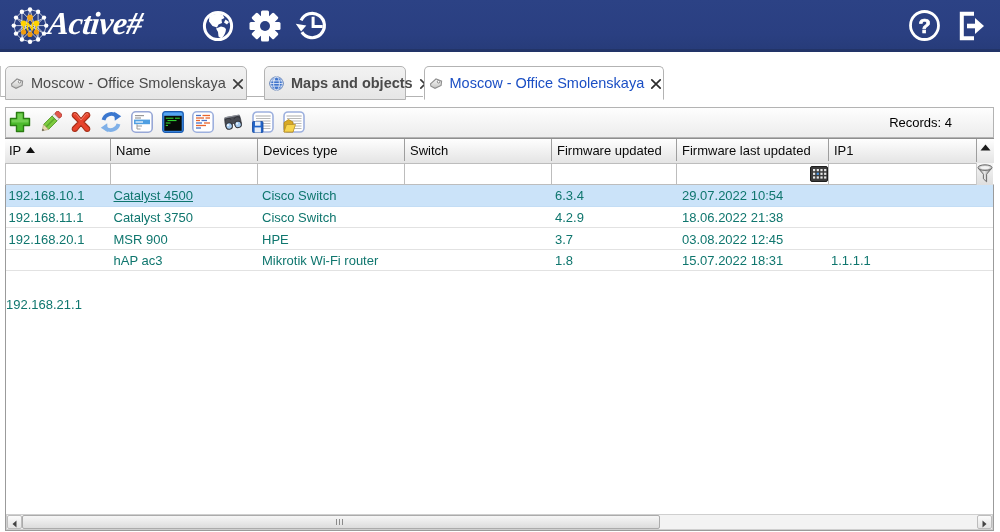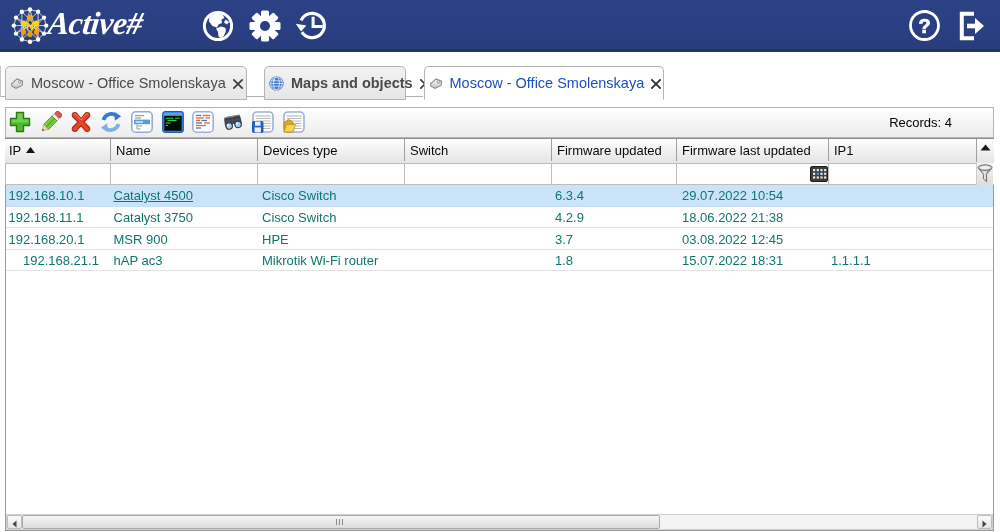--- a/index.html
+++ b/index.html
@@ -377,21 +377,21 @@
     <span style="left:676px;">18.06.2022 21:38</span>
   </div>
 <div class="row" id="r3">
     <span style="left:2.5px;">192.168.20.1</span>
     <span style="left:107.5px;">MSR 900</span>
     <span style="left:256px;">HPE</span>
     <span style="left:549px;">3.7</span>
     <span style="left:676px;">03.08.2022 12:45</span>
   </div>
 <div class="row" id="r4">
-    <span style="left:17px;">192.168.21.1</span>
+    <span style="left:0;margin-top:44px;">192.168.21.1</span>
     <span style="left:107.5px;">hAP ac3</span>
     <span style="left:256px;">Mikrotik Wi-Fi router</span>
     <span style="left:549px;">1.8</span>
     <span style="left:676px;">15.07.2022 18:31</span>
     <span style="left:825px;">1.1.1.1</span>
   </div>
 
 <div id="hsb"></div>
 <div class="sbtn" style="left:7px;"><svg width="13" height="12" viewBox="0 0 13 12">
       <polygon points="4.5,6 8.5,2.5 8.5,9.5" fill="#444"></polygon>

